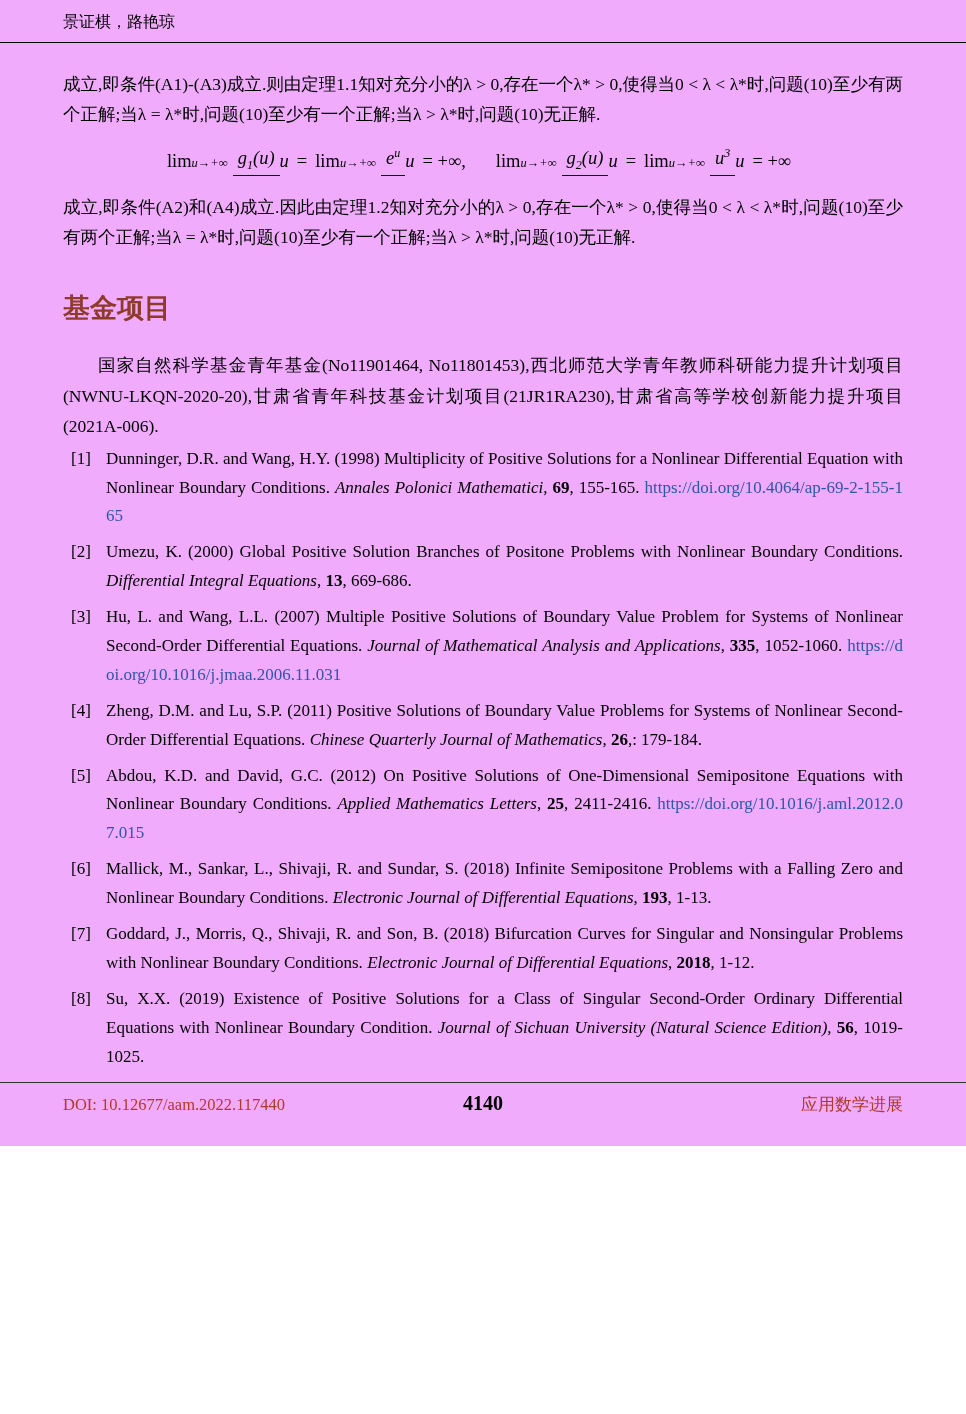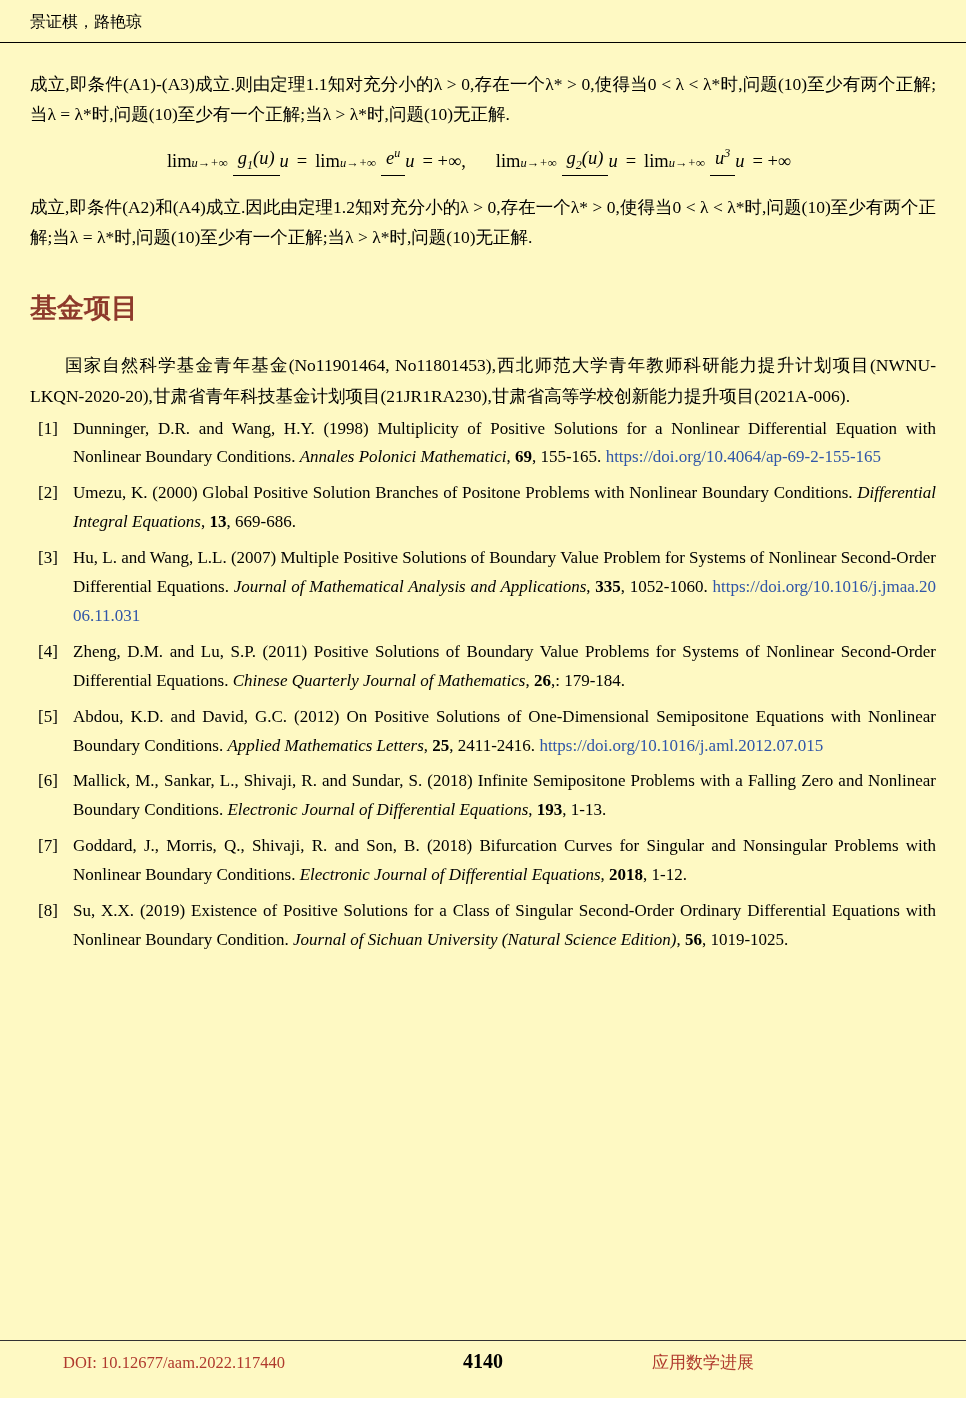--- a/index.html
+++ b/index.html
@@ -1,19 +1,19 @@
 <!DOCTYPE html>
 <html style="--heading: #8e3a2b; --link: #3056a8; --footer_accent: #b03a2e;"><head>
 <meta charset="utf-8">
 <style>
   html, body { margin: 0; padding: 0; background: #ffffff; }
   .page {
-    width: 966px; height: 1398px; box-sizing: border-box;
-    position: relative; background: #fef9c3; overflow: hidden;
-    padding: 0 30px;
+    width: 966px; height: 1146px; box-sizing: border-box;
+    position: relative; background: #f0abfc; overflow: hidden;
+    padding: 0 63px;
     font-family: "Liberation Serif", "DejaVu Serif", serif;
     color: #000;
   }
   .running-head { padding-top: 12px; font-size: 16px; }
   .header-rule {
     border: none; border-top: 1.3px solid #000;
     margin: 9px -63px 0 -63px;
   }
   .page-body { margin-top: 26px; }
   .body-par {
@@ -46,28 +46,28 @@
   .section-heading.refs { margin-top: 52px; }
 
   .ref-list { list-style: none; margin: 4px 0 0 0; padding: 0; font-size: 17px; line-height: 1.7; }
   .ref-item { position: relative; padding-left: 43px; text-align: justify; margin-bottom: 7px; }
   .ref-label { position: absolute; left: 8px; top: 0; }
   .ref-journal { font-style: italic; }
   .ref-volume { font-weight: bold; }
   .ref-link { color: var(--link, #3056a8); text-decoration: none; cursor: pointer; word-break: break-all; }
 
   .page-footer {
-    position: absolute; left: 0; right: 0; bottom: 8px;
+    position: absolute; left: 0; right: 0; bottom: 14px;
     border-top: 1.2px solid #333;
     padding: 9px 63px 16px;
     display: flex; align-items: baseline;
   }
   .footer-doi { flex: 1; text-align: left; color: var(--footer_accent, #b03a2e); font-size: 16.5px; }
   .footer-page { font-size: 20px; color: #000; font-weight: bold; }
-  .footer-journal { flex: 1; text-align: center; color: var(--footer_accent, #b03a2e); font-size: 17px; }
+  .footer-journal { flex: 1; text-align: right; color: var(--footer_accent, #b03a2e); font-size: 17px; }
 </style>
 </head>
 <body>
 
 <div class="page">
 
   <div class="running-head">
     <span>景证棋，路艳琼</span>
   </div>
   <hr class="header-rule">

